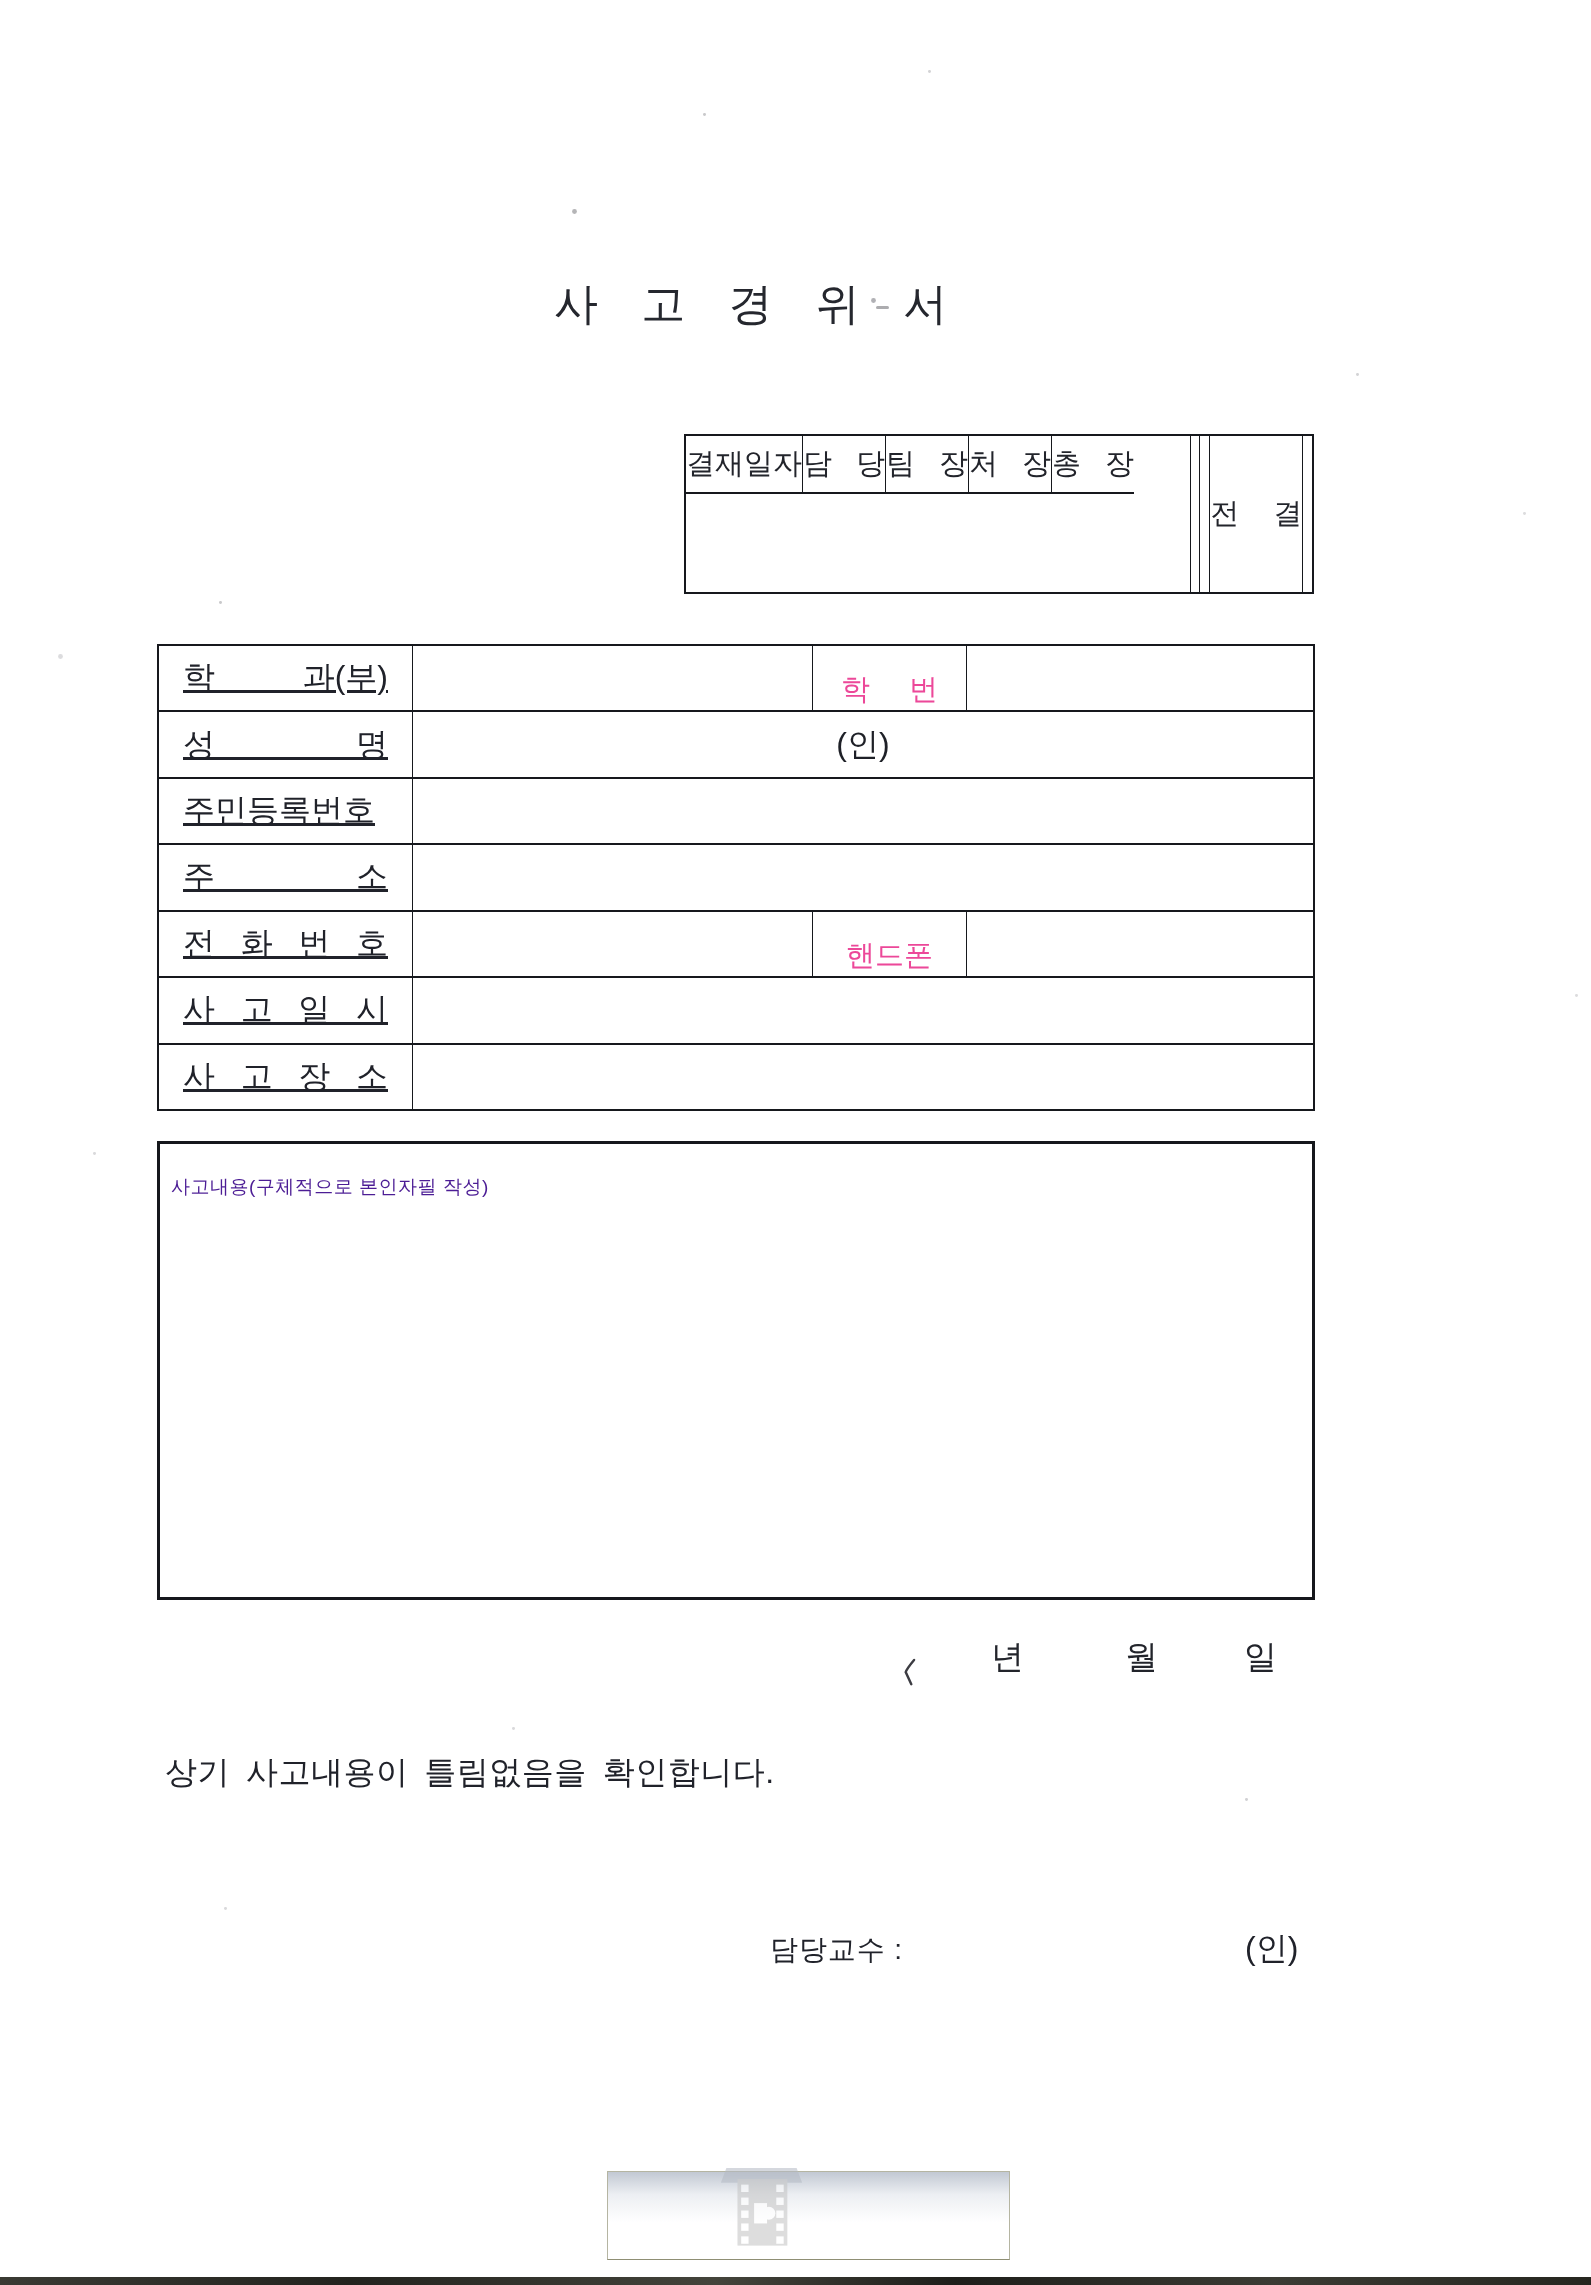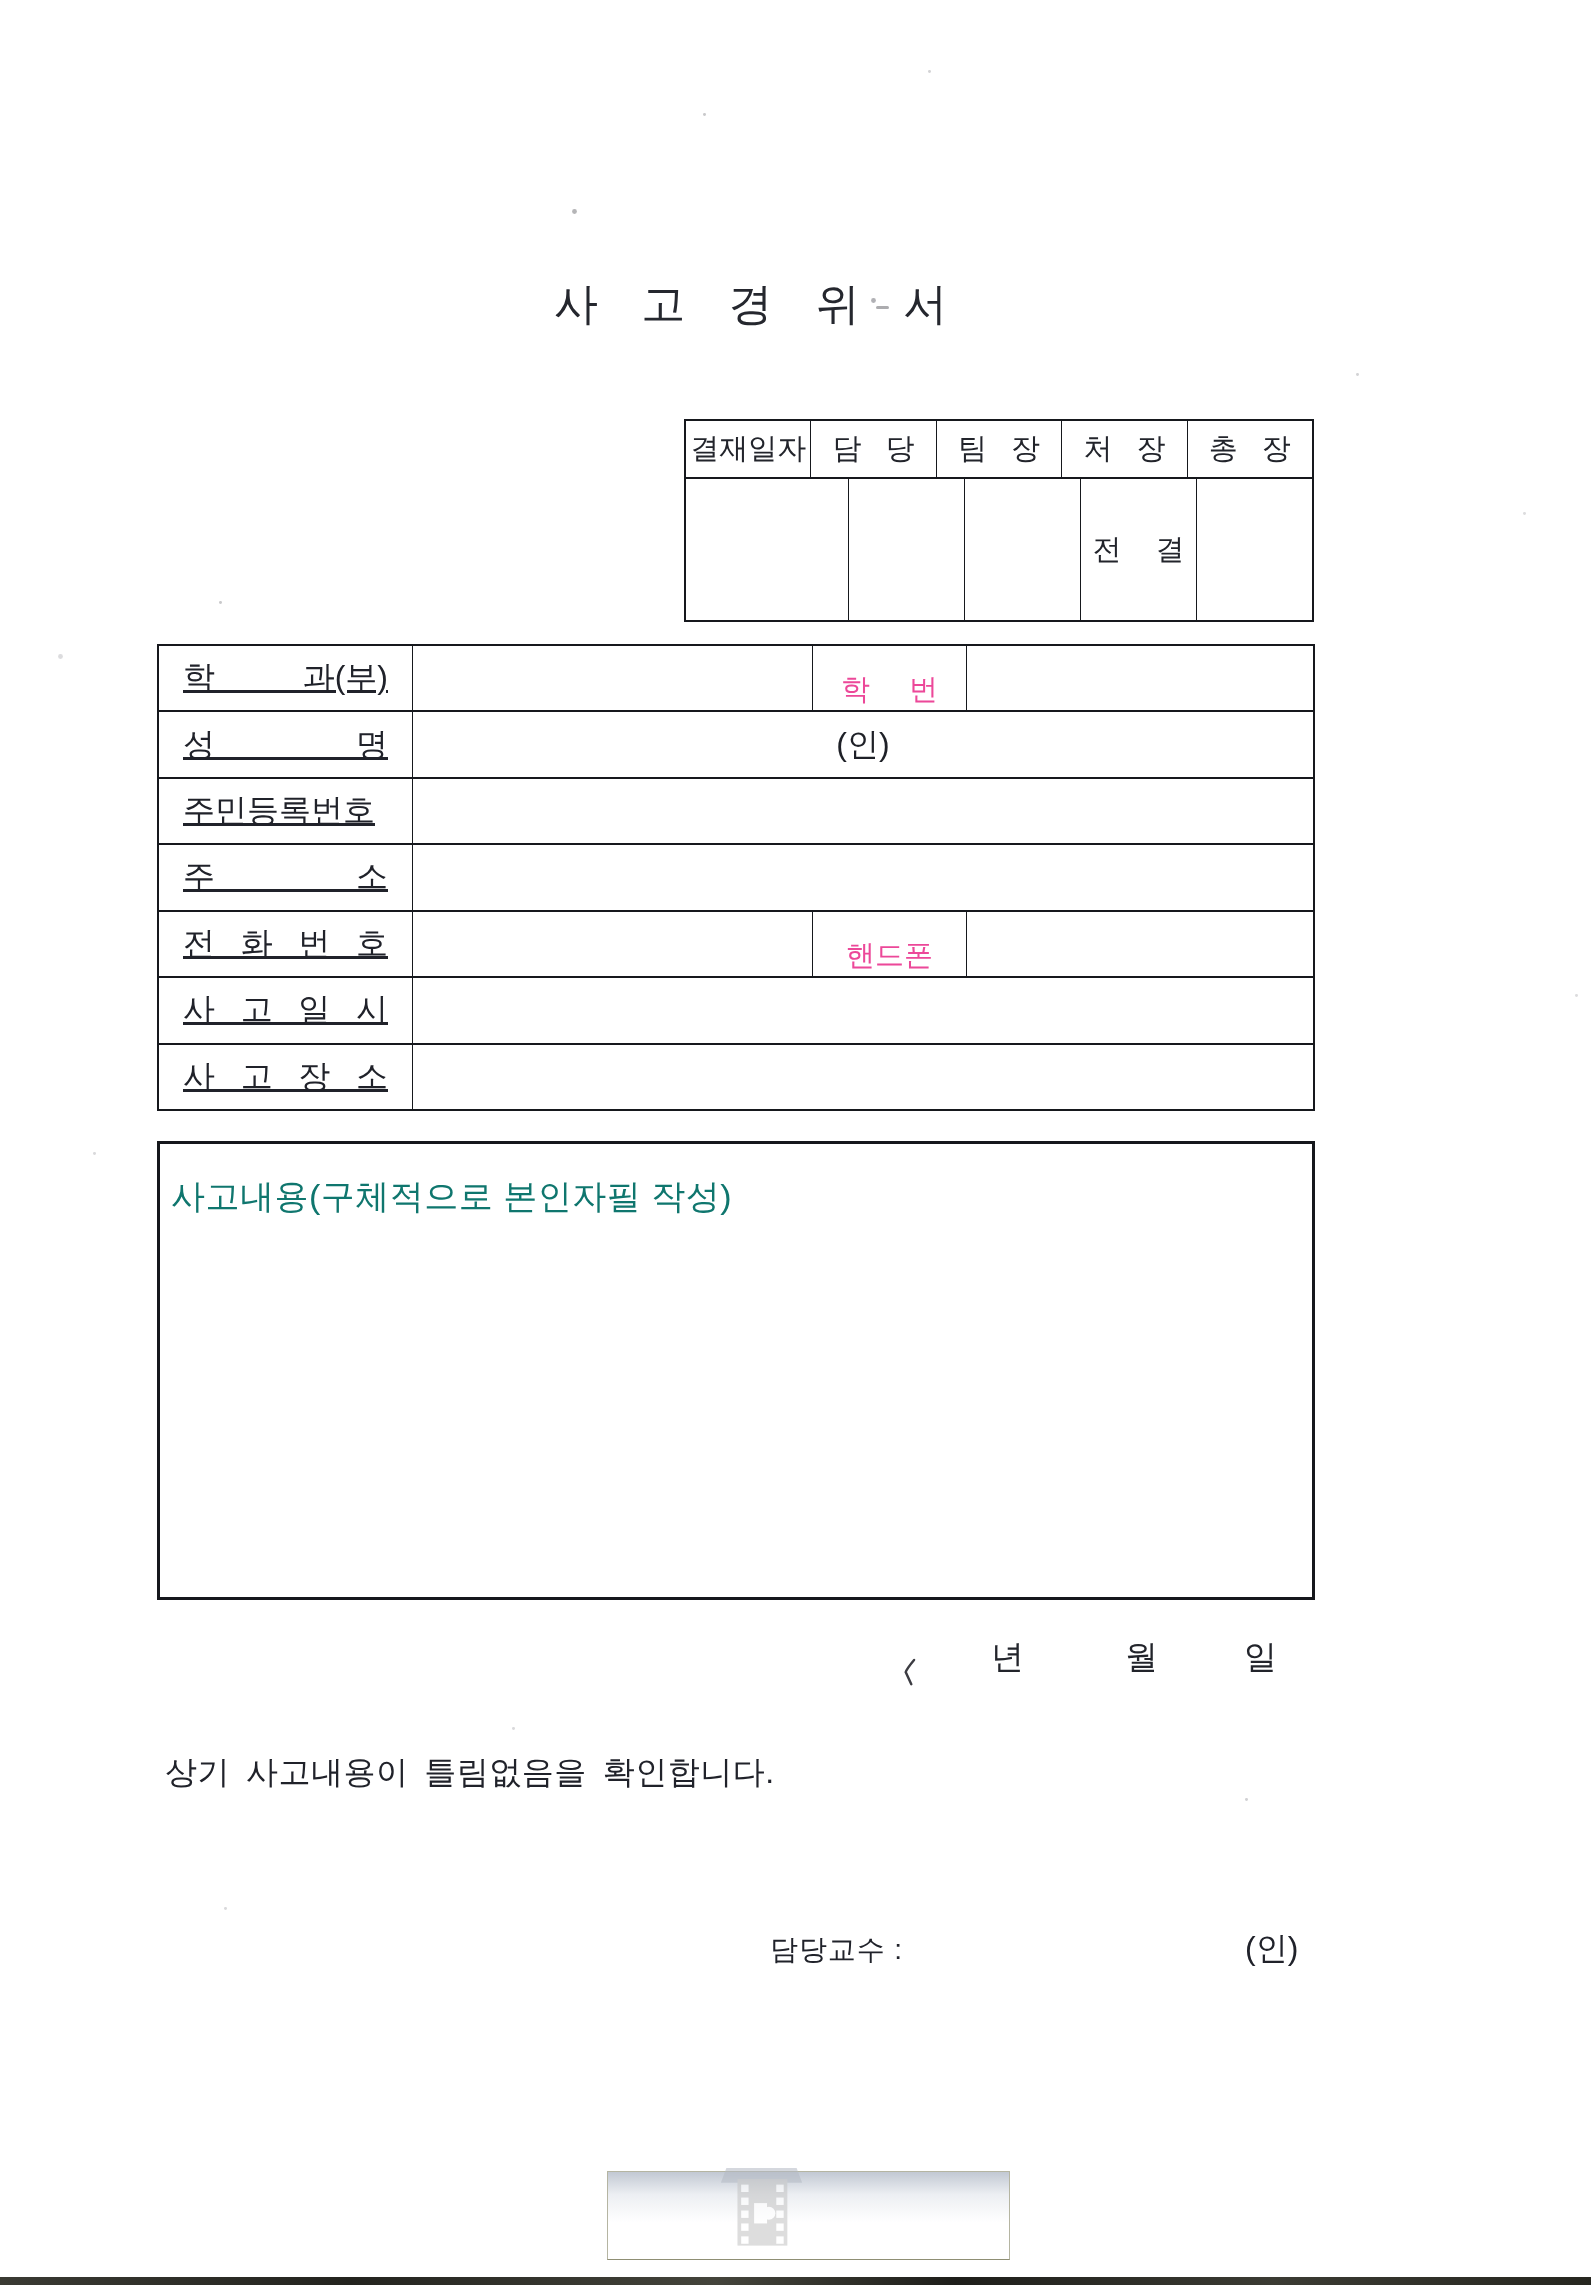--- a/index.html
+++ b/index.html
@@ -15,24 +15,24 @@
   
   .doc-title {
     position:absolute; left:0; top:275px; width:1503px;
     text-align:center;
     font-size:44px; font-weight:500; color:#25272e;
     word-spacing:0.62em; letter-spacing:1.9px;
     white-space:nowrap;
   }
   
   .approval {
-    position:absolute; left:684px; top:419px;
-    width:630px; height:203px;
+    position:absolute; left:684px; top:434px;
+    width:630px; height:160px;
     border:2.8px solid #16181d;
-    display:flex; flex-direction:column;
+    display:flex; 
     background:#fff;
   }
   .ap-row { display:flex; }
   .ap-row.head { height:58px; border-bottom:2.8px solid #16181d; }
   .ap-row.body { flex:1;padding-left:47px; }
   .ap-cell {
     flex:1; border-right:1.9px solid #16181d;
     display:flex; align-items:center; justify-content:center;
     font-size:29px; color:#22242b;
     word-spacing:0.55em; white-space:nowrap;
@@ -69,21 +69,21 @@
   .cell-value2 { flex:1; }
   
   .incident-box {
     position:absolute; left:157px; top:1141px;
     width:1158px; height:459px;
     border:3.7px solid #15171c;
     background:#fff;
   }
   .incident-label {
     position:absolute; left:11px; top:30px;
-    font-size:34px; letter-spacing:0.5px; color:#0f766e;
+    font-size:19px; letter-spacing:0.5px; color:#4c1d95;
     white-space:nowrap;
   }
   
   .date-unit { position:absolute; top:1635px; font-size:33px; color:#22242b; }
   .u-year  { left:991px; }
   .u-month { left:1125px; }
   .u-day   { left:1244px; }
   .pen-mark { position:absolute; left:902px; top:1658px; }
   
   .confirmation {

